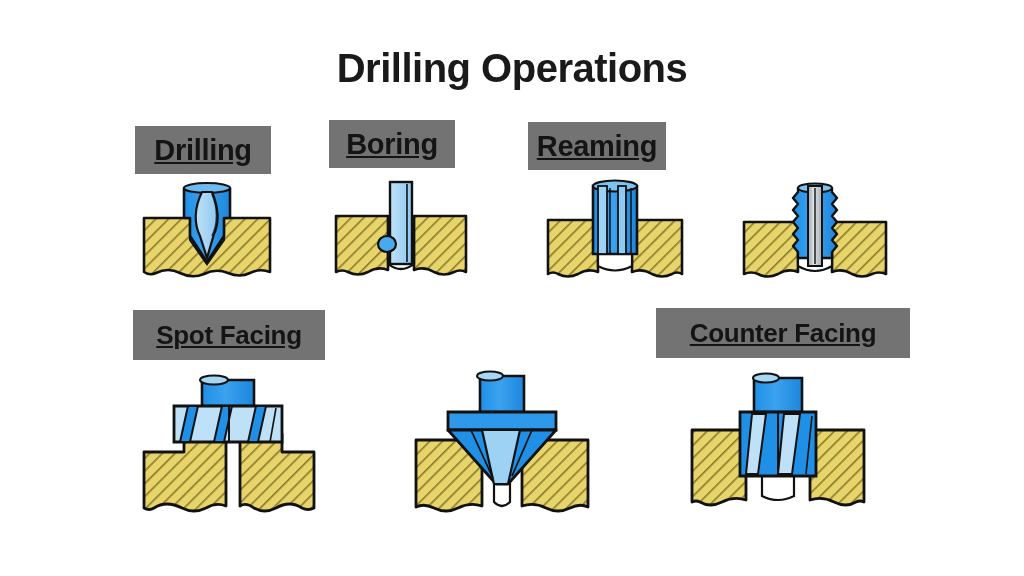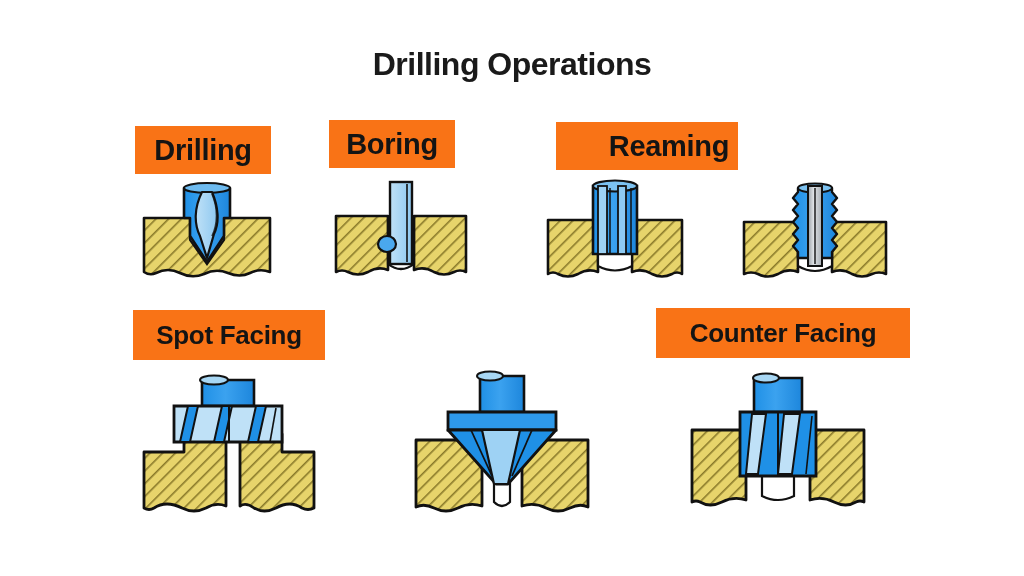--- a/index.html
+++ b/index.html
@@ -9,59 +9,60 @@
     font-family:"Liberation Sans", sans-serif;
     overflow:hidden;
     position:relative;
   }
   #stage{position:absolute;left:0;top:0;width:1024px;height:576px;}
 
   
   #title{
     position:absolute;left:0;top:48px;width:1024px;
     text-align:center;
-    font-size:32px;
+    font-size:40px;
     font-weight:bold;
     color:#1a1a1a;
     letter-spacing:-0.5px;
     line-height:1;
   }
 
   
   .label{
     position:absolute;
-    background:#f97316;
+    background:#737373;
     color:#141414;
     font-weight:bold;
     display:flex;
     align-items:center;
     justify-content:center;
     line-height:1;
     letter-spacing:-0.3px;
     white-space:nowrap;
+    text-decoration:underline;
   }
   .label.r1{height:48px;font-size:29px;}
   .label.r2{height:50px;font-size:26px;}
 
   
   .fig{position:absolute;}
   .fig svg{display:block;}
 
   
 </style>
 </head>
 <body>
 
 <div id="stage">
 
   <div id="title">Drilling Operations</div>
 
   <div class="label r1" style="left:135px;top:126px;width:136px;">Drilling</div>
   <div class="label r1" style="left:329px;top:120px;width:126px;">Boring</div>
-  <div class="label r1" style="left:556px;top:122px;width:138px;padding-left:44px;">Reaming</div>
+  <div class="label r1" style="left:528px;top:122px;width:138px;">Reaming</div>
 
   <div class="label r2" style="left:133px;top:310px;width:192px;">Spot Facing</div>
   <div class="label r2" style="left:656px;top:308px;width:254px;">Counter Facing</div>
 
   <svg width="0" height="0" style="position:absolute" aria-hidden="true">
     <defs>
       <pattern id="hatch" width="9" height="9" patternTransform="rotate(45)" patternUnits="userSpaceOnUse">
         <rect width="9" height="9" fill="#e7d46b"></rect>
         <line x1="0" y1="0" x2="0" y2="9" stroke="#8a7a2a" stroke-width="3.2"></line>
       </pattern>

